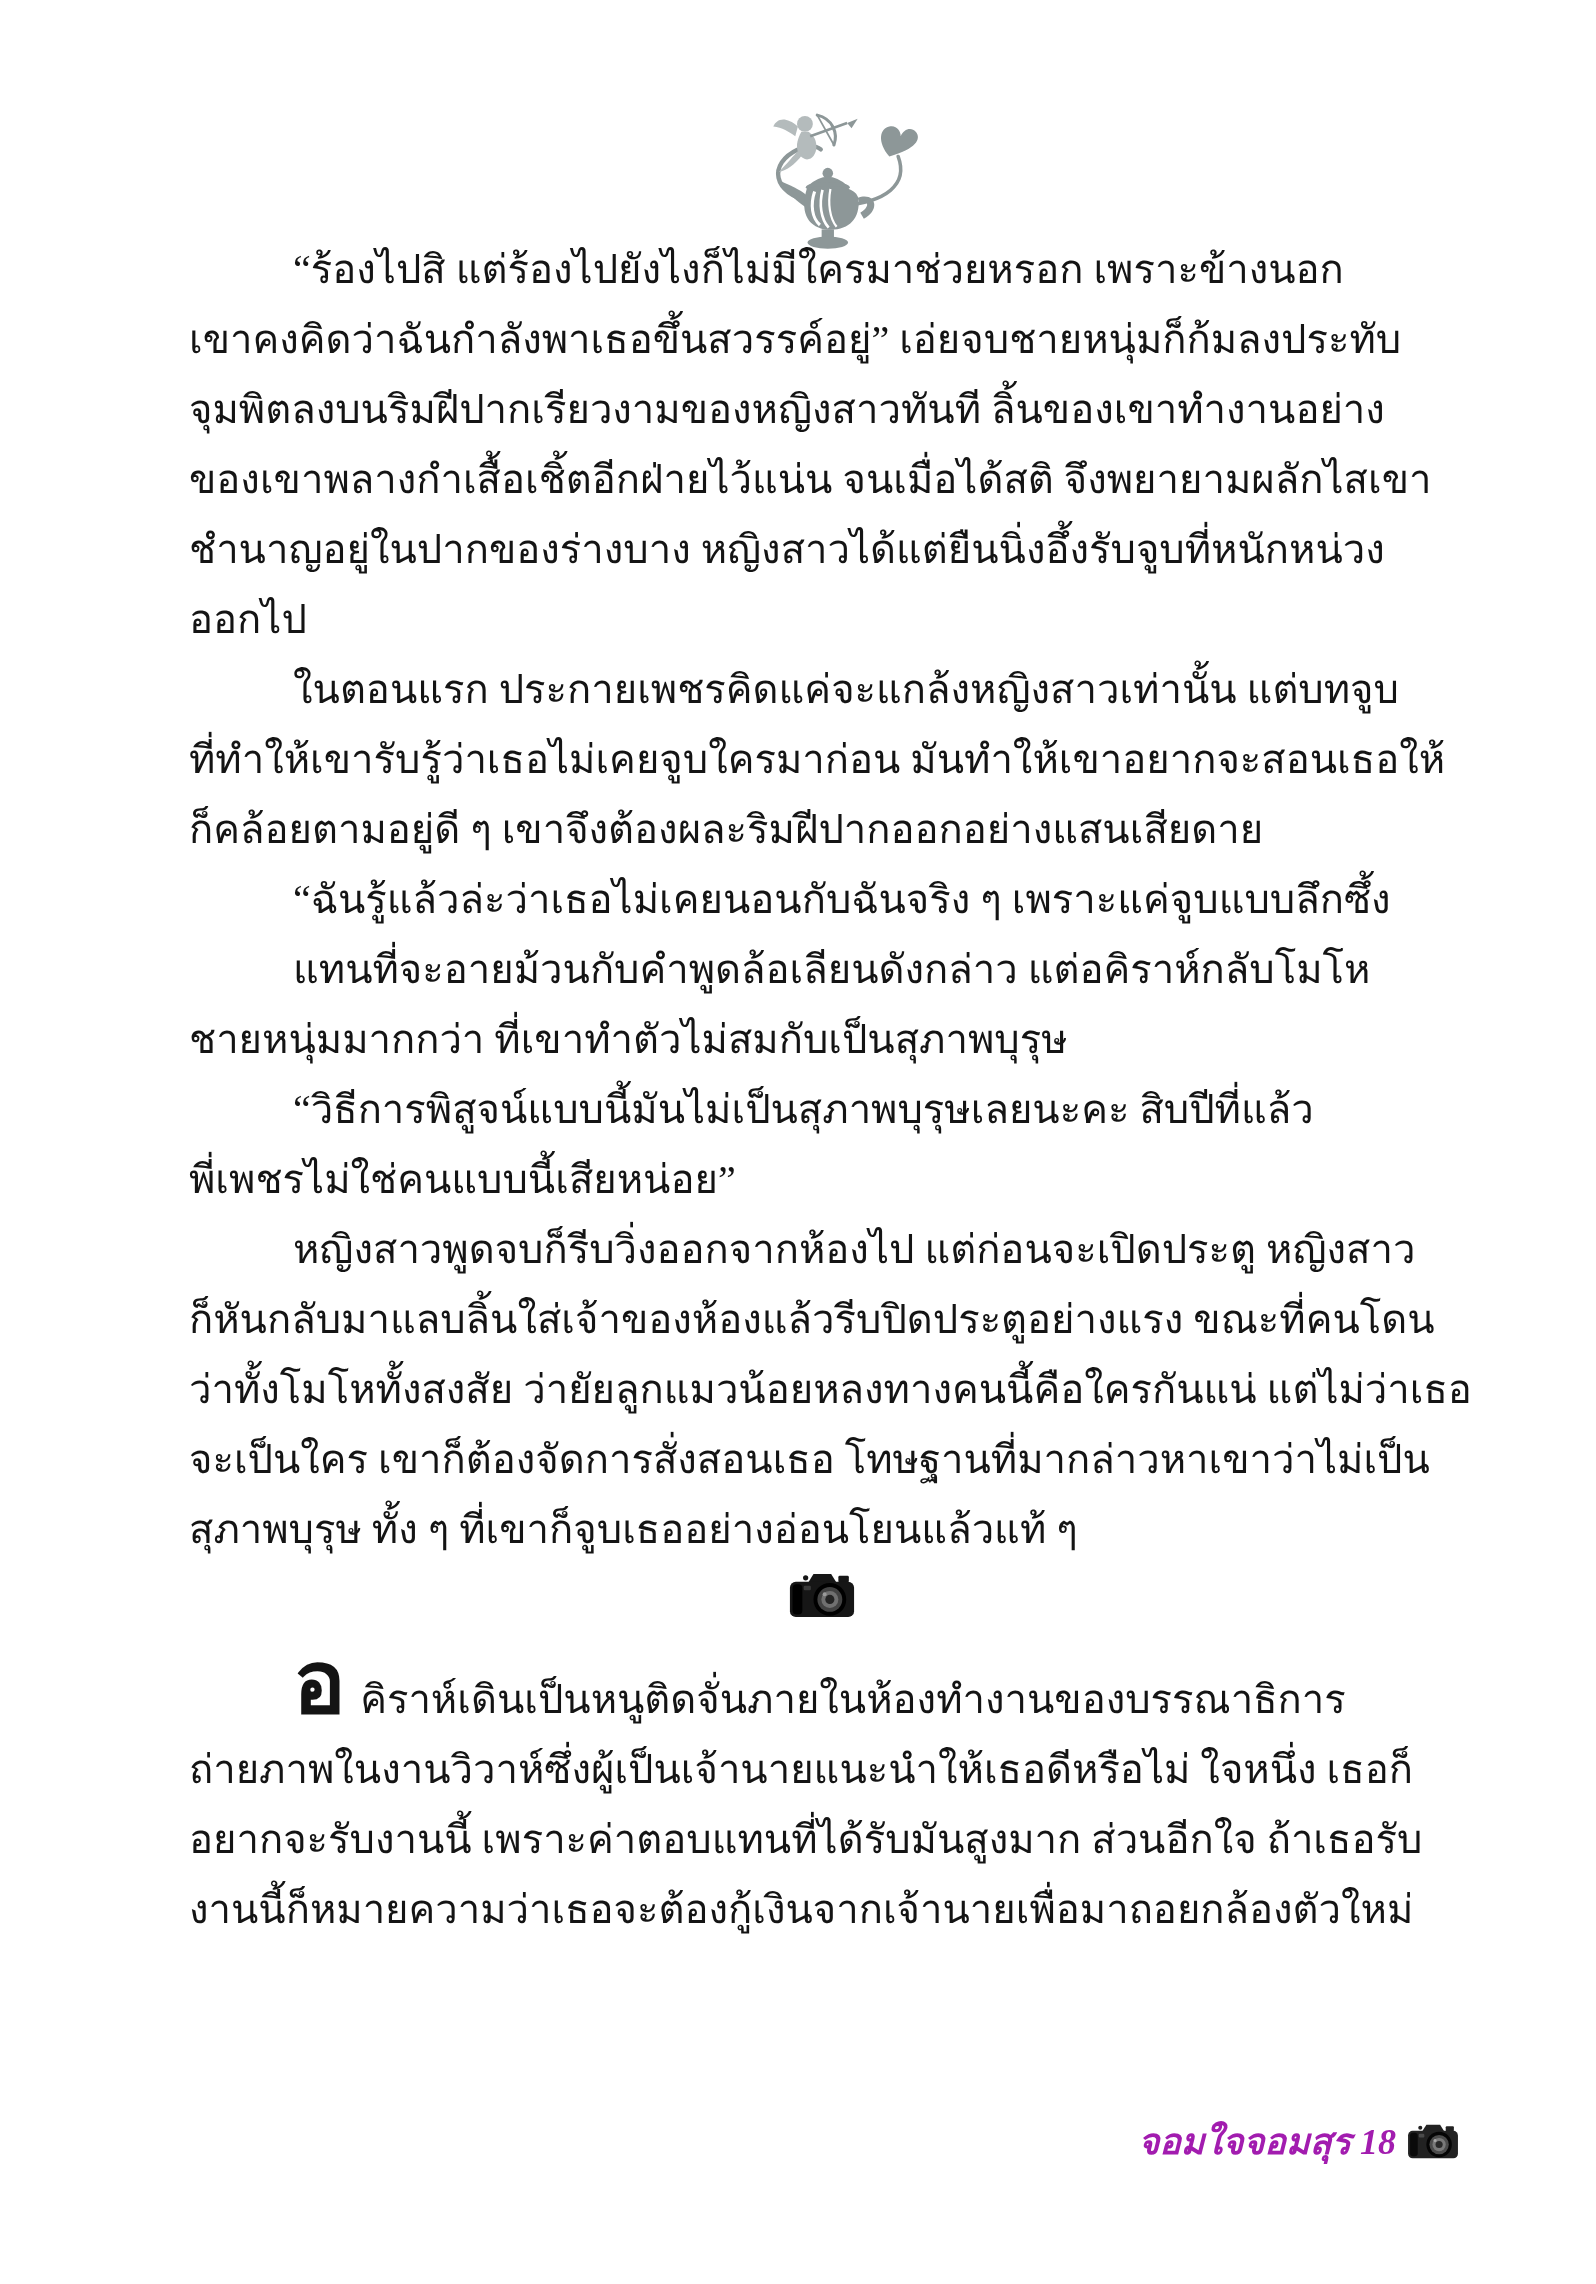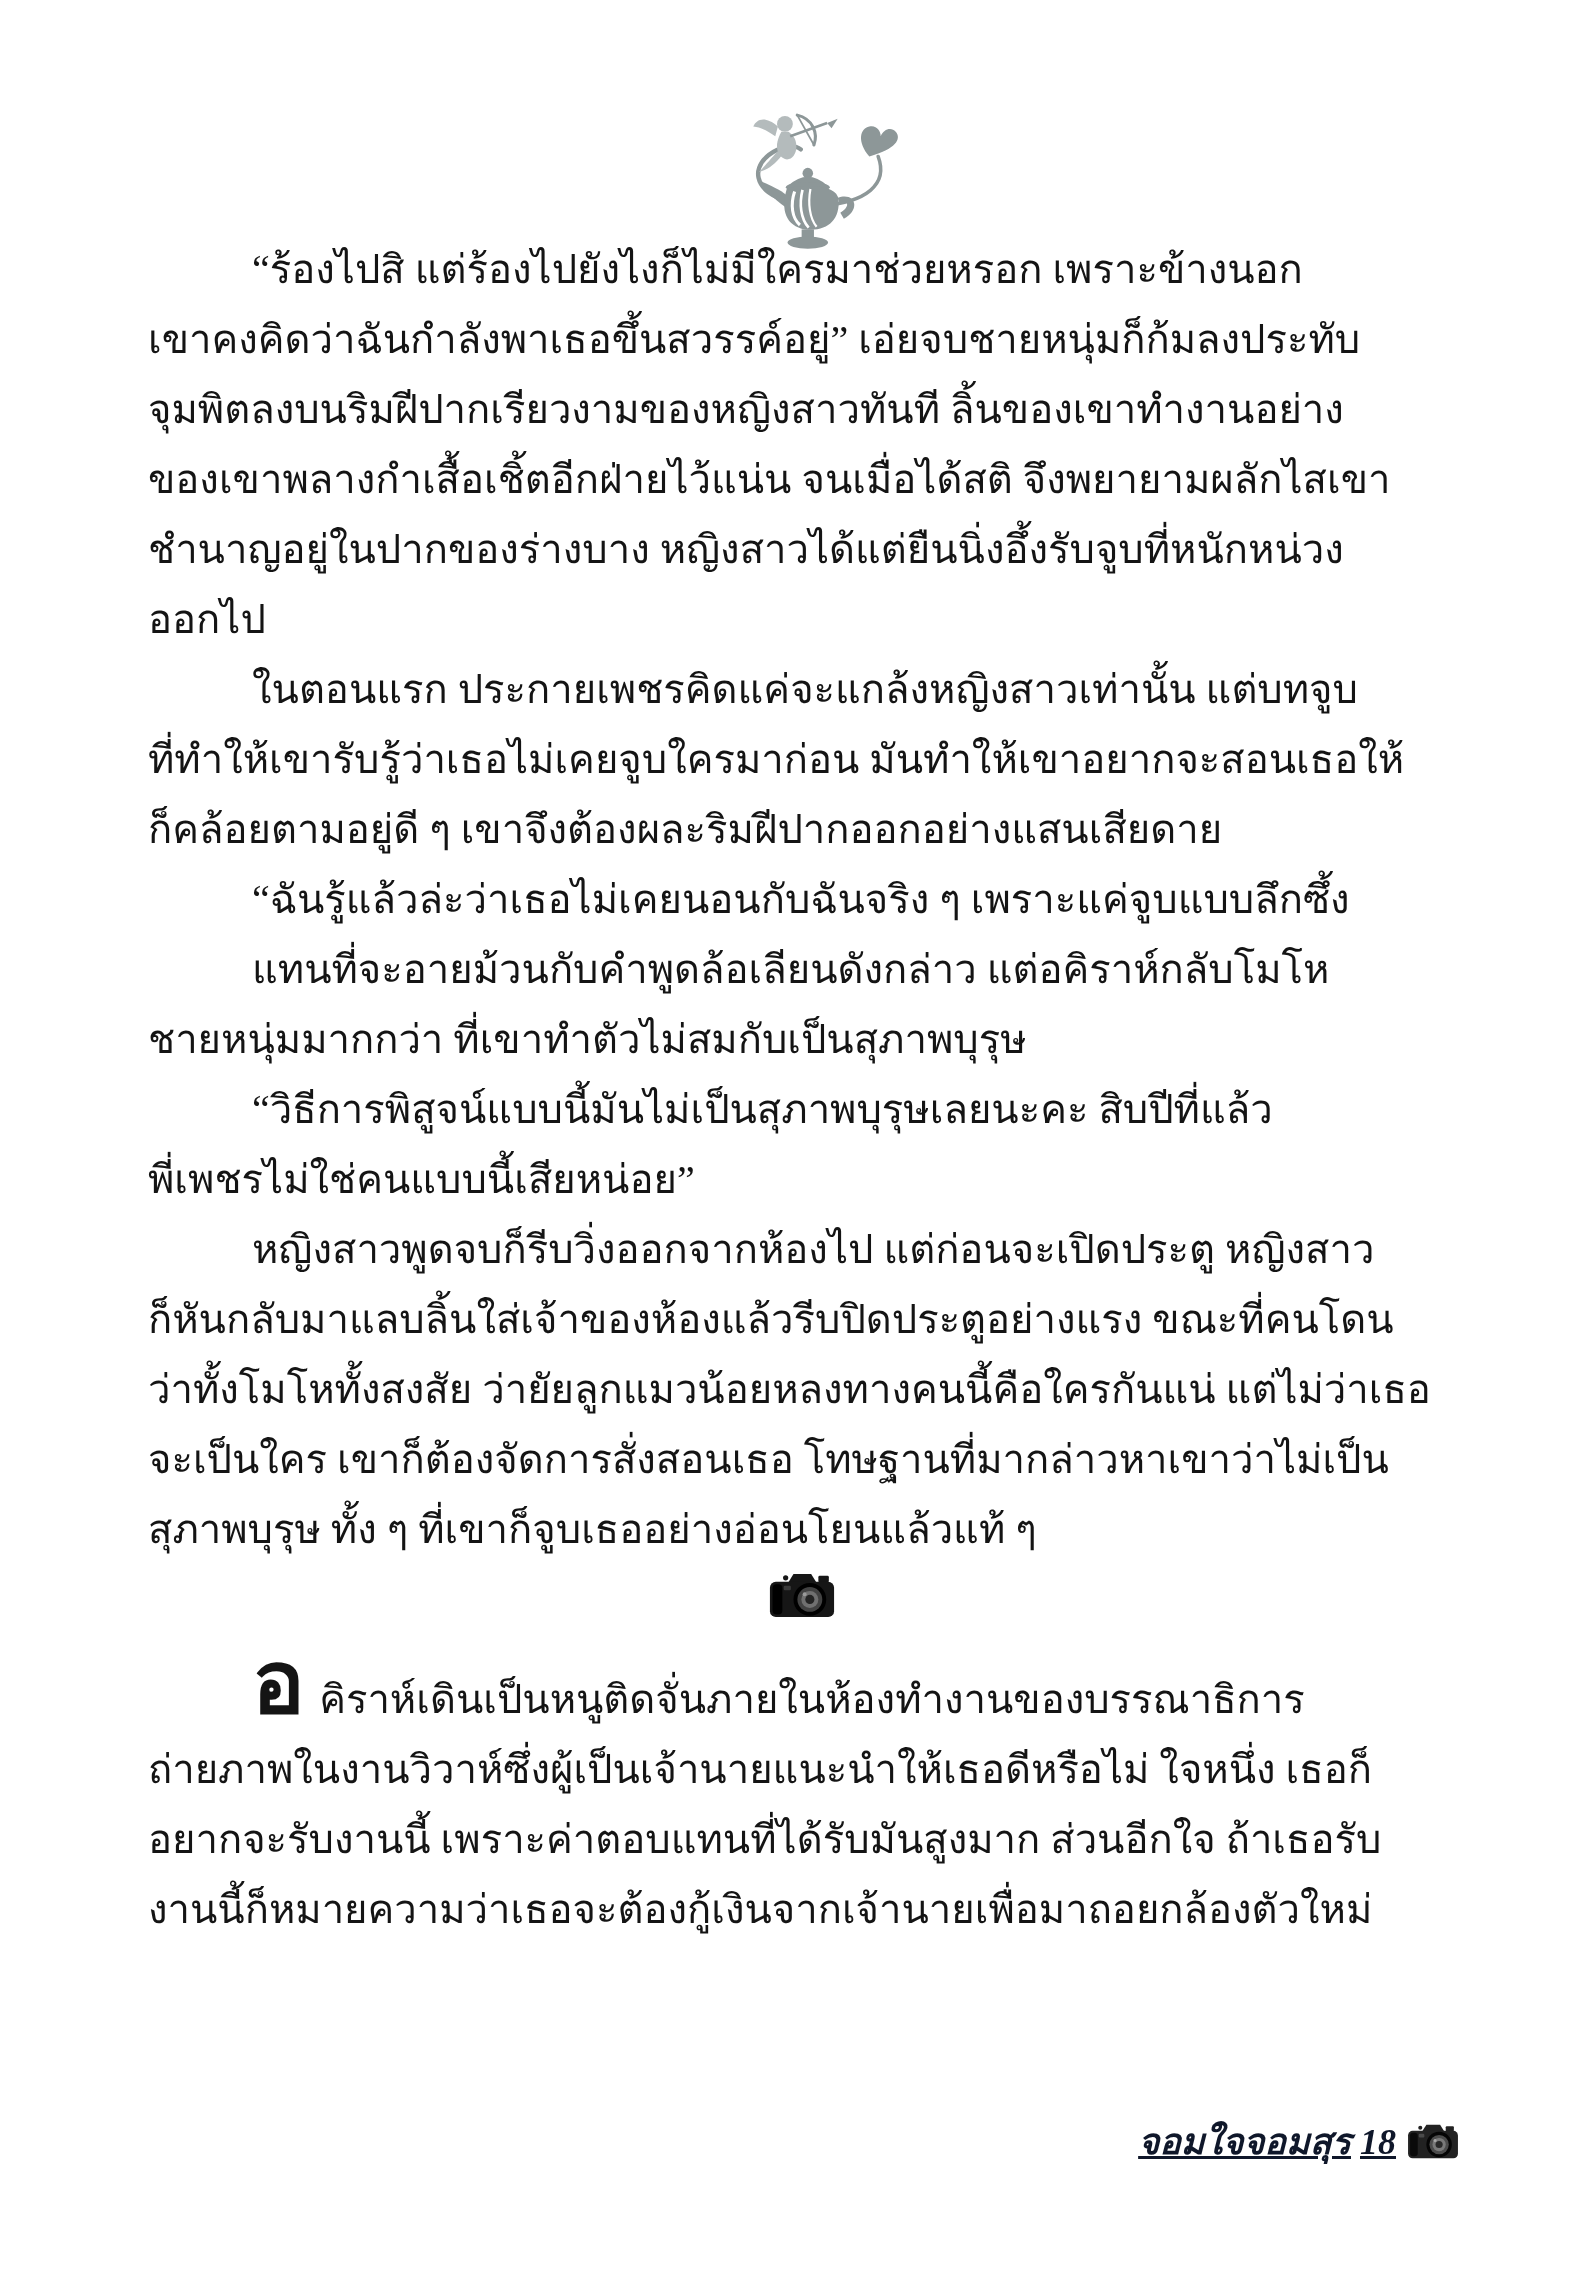--- a/index.html
+++ b/index.html
@@ -1,38 +1,38 @@
 <!DOCTYPE html>
 <html style="font-size:14.3px"><head>
 <meta charset="utf-8">
 <style>
   html,body{margin:0;padding:0;}
   body{
     width:1597px;height:2285px;background:#ffffff;position:relative;
     font-family:"Liberation Serif","DejaVu Serif",serif;color:#141414;
     overflow:hidden;
   }
-  .page{position:absolute;inset:0;}
+  .page{position:absolute;inset:0;margin-left:41px;}
   .ornament{position:absolute;top:100px;left:50%;transform:translateX(-50%);}
   .text-block{
     position:absolute;top:235px;left:148px;right:142px;
     font-size:40px;line-height:70px;
   }
   .para{margin:0;padding:0;}
   .line{display:block;white-space:nowrap;}
   .line.indent{padding-left:104px;}
   .dropcap{
     font-size:88px;line-height:70px;font-weight:bold;
     margin-right:14.3px;letter-spacing:0;
   }
   .divider{height:79px;text-align:center;margin:1.8px 0 3.6px 0;}
   .footer{
     position:absolute;right:136px;bottom:115px;
     display:flex;align-items:center;gap:9px;
-    font-style:italic;font-weight:bold;font-size:36px;color:#0f172a;text-decoration:underline;
+    font-style:italic;font-weight:bold;font-size:36px;color:#a21caf;
   }
   .footer .num{font-style:italic;}
   svg{display:block;}
   .divider svg{display:inline-block;}
 </style>
 </head>
 <body>
 
 <div class="page">
 

